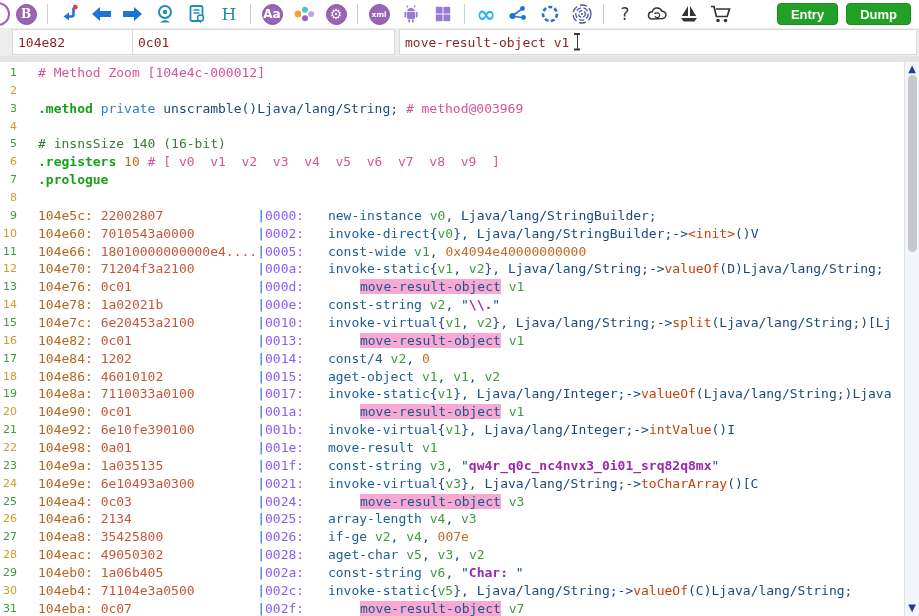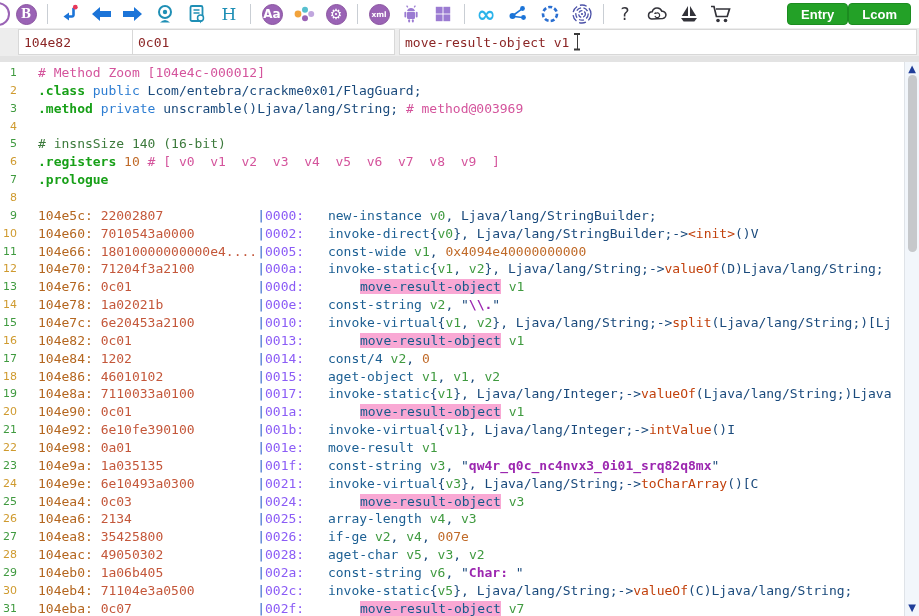--- a/index.html
+++ b/index.html
@@ -12,27 +12,27 @@
   .tb-sep{width:1px;height:20px;background:#c9ced4;flex:0 0 auto;margin:0 5px;}
   .badge{width:21px;height:21px;border-radius:50%;background:#9a63b5;border:1px solid #8a54a0;color:#fff;display:flex;align-items:center;justify-content:center;box-sizing:border-box;}
   .badge.b{font-family:"DejaVu Serif",serif;font-weight:bold;font-size:12px;}
   .badge.aa{font-size:12px;font-weight:bold;}
   .badge.xml{font-size:7.5px;font-weight:bold;}
   .badge.gear{font-size:14px;line-height:1;}
   .edge-badge{width:20px;height:20px;border-radius:50%;border:2px solid #9a63b5;margin-left:-14px;flex:0 0 auto;}
   .glyph-teal{color:#1f8fb5;font-family:"DejaVu Serif",serif;font-size:17px;font-weight:normal;}
   .glyph-inf{color:#2bb3ea;font-size:23px;font-weight:bold;line-height:1;}
   .glyph-help{color:#33333a;font-size:17px;}
-  .buttons-right{margin-left:auto;display:flex;gap:0;margin-right:8px;}
+  .buttons-right{margin-left:auto;display:flex;gap:8px;margin-right:8px;}
   .green-btn{background:#23a127;border:1px solid #1c8c20;border-radius:4px;color:#fff;font-weight:bold;font-size:13px;font-family:"Liberation Sans",sans-serif;padding:2px 13px;height:22px;cursor:pointer;}
 
   
   .search-row{position:relative;height:28px;background:#ededed;}
   .search-row input{position:absolute;top:1px;height:26px;box-sizing:border-box;border:1px solid #d8d8d8;background:#fff;font-family:"DejaVu Sans Mono",monospace;font-size:13px;color:#8b2525;padding:0 5px;outline:none;}
-  .in1{left:18px;width:126px;}
+  .in1{left:12px;width:126px;}
   .in2{left:132px;width:263px;}
   .in3{left:399px;width:518px;}
   .ibeam{position:absolute;left:572px;top:5px;width:10px;height:17px;}
   .ibeam i{position:absolute;left:4.5px;top:1.5px;bottom:1.5px;width:1.5px;background:#3a3a3a;}
   .ibeam b{position:absolute;left:2px;width:6px;height:1.5px;top:0;background:#3a3a3a;box-shadow:0 15.5px 0 #3a3a3a;}
   .divider{height:6px;background:#e3e3e3;}
 
   
   .editor{position:relative;height:554px;overflow:hidden;background:#fff;}
   .code-lines{padding-top:2px;}
@@ -198,39 +198,39 @@
     </span>
     <span class="tb-item">
       <svg width="22" height="20" viewBox="0 0 22 20">
           <path d="M1 2.5 h3 l2.4 10 h10.8 l2.3 -7.5 H6" fill="none" stroke="#33333a" stroke-width="1.7"></path>
           <circle cx="8" cy="16.5" r="1.8" fill="#33333a"></circle>
           <circle cx="15.5" cy="16.5" r="1.8" fill="#33333a"></circle>
         </svg>
     </span>
     <div class="buttons-right">
       <button class="green-btn">Entry</button>
-      <button class="green-btn">Lcom</button>
+      <button class="green-btn">Dump</button>
     </div>
   </div>
 
   <div class="search-row">
     <input class="in1" type="text" value="104e82" style="">
     <input class="in2" type="text" value="0c01" style="">
     <input class="in3" type="text" value="move-result-object v1" style="">
     <span class="ibeam">
         <b></b>
         <i></i>
       </span>
   </div>
   <div class="divider"></div>
 
   <div class="editor">
     <div class="code-lines">
         <div class="code-line"><span class="gutter-num ln-odd">1</span><span class="code-text"><span class="tk-cpk"># Method Zoom [104e4c-000012]</span></span></div>
-        <div class="code-line"><span class="gutter-num ln-even">2</span><span class="code-text"><span class="tk-kw">.class</span><span class="tk-pl"> </span><span class="tk-mod">public</span><span class="tk-pl"> Lcom/entebra/crackme0x01/FlagGuard;</span></span></div>
+        <div class="code-line"><span class="gutter-num ln-even">2</span></div>
         <div class="code-line"><span class="gutter-num ln-odd">3</span><span class="code-text"><span class="tk-kw">.method</span><span class="tk-pl"> </span><span class="tk-mod">private</span><span class="tk-pl"> unscramble()Ljava/lang/String; </span><span class="tk-cpk"># method@003969</span></span></div>
         <div class="code-line"><span class="gutter-num ln-even">4</span><span class="code-text"></span></div>
         <div class="code-line"><span class="gutter-num ln-odd">5</span><span class="code-text"><span class="tk-cgr"># insnsSize 140 (16-bit)</span></span></div>
         <div class="code-line"><span class="gutter-num ln-even">6</span><span class="code-text"><span class="tk-kw">.registers</span><span class="tk-pl"> </span><span class="tk-num">10</span><span class="tk-pl"> </span><span class="tk-cpk"># [ v0  v1  v2  v3  v4  v5  v6  v7  v8  v9  ]</span></span></div>
         <div class="code-line"><span class="gutter-num ln-odd">7</span><span class="code-text"><span class="tk-kw">.prologue</span></span></div>
         <div class="code-line"><span class="gutter-num ln-even">8</span><span class="code-text"></span></div>
         <div class="code-line"><span class="gutter-num ln-odd">9</span><span class="code-text"><span class="tk-addr">104e5c: </span><span class="tk-bytes">22002807            </span><span class="tk-pipe">|</span><span class="tk-off">0000: </span><span class="tk-op">new-instance</span><span class="tk-pl"> </span><span class="tk-reg">v0</span><span class="tk-pl">, Ljava/lang/StringBuilder;</span></span></div>
         <div class="code-line"><span class="gutter-num ln-even">10</span><span class="code-text"><span class="tk-addr">104e60: </span><span class="tk-bytes">7010543a0000        </span><span class="tk-pipe">|</span><span class="tk-off">0002: </span><span class="tk-op">invoke-direct</span><span class="tk-pl">{</span><span class="tk-reg">v0</span><span class="tk-pl">}, Ljava/lang/StringBuilder;-&gt;</span><span class="tk-meth">&lt;init&gt;</span><span class="tk-pl">()V</span></span></div>
         <div class="code-line"><span class="gutter-num ln-odd">11</span><span class="code-text"><span class="tk-addr">104e66: </span><span class="tk-bytes">18010000000000e4....</span><span class="tk-pipe">|</span><span class="tk-off">0005: </span><span class="tk-op">const-wide</span><span class="tk-pl"> </span><span class="tk-reg">v1</span><span class="tk-pl">, </span><span class="tk-num">0x4094e40000000000</span></span></div>
         <div class="code-line"><span class="gutter-num ln-even">12</span><span class="code-text"><span class="tk-addr">104e70: </span><span class="tk-bytes">71204f3a2100        </span><span class="tk-pipe">|</span><span class="tk-off">000a: </span><span class="tk-op">invoke-static</span><span class="tk-pl">{</span><span class="tk-reg">v1</span><span class="tk-pl">, </span><span class="tk-reg">v2</span><span class="tk-pl">}, Ljava/lang/String;-&gt;</span><span class="tk-meth">valueOf</span><span class="tk-pl">(D)Ljava/lang/String;</span></span></div>

